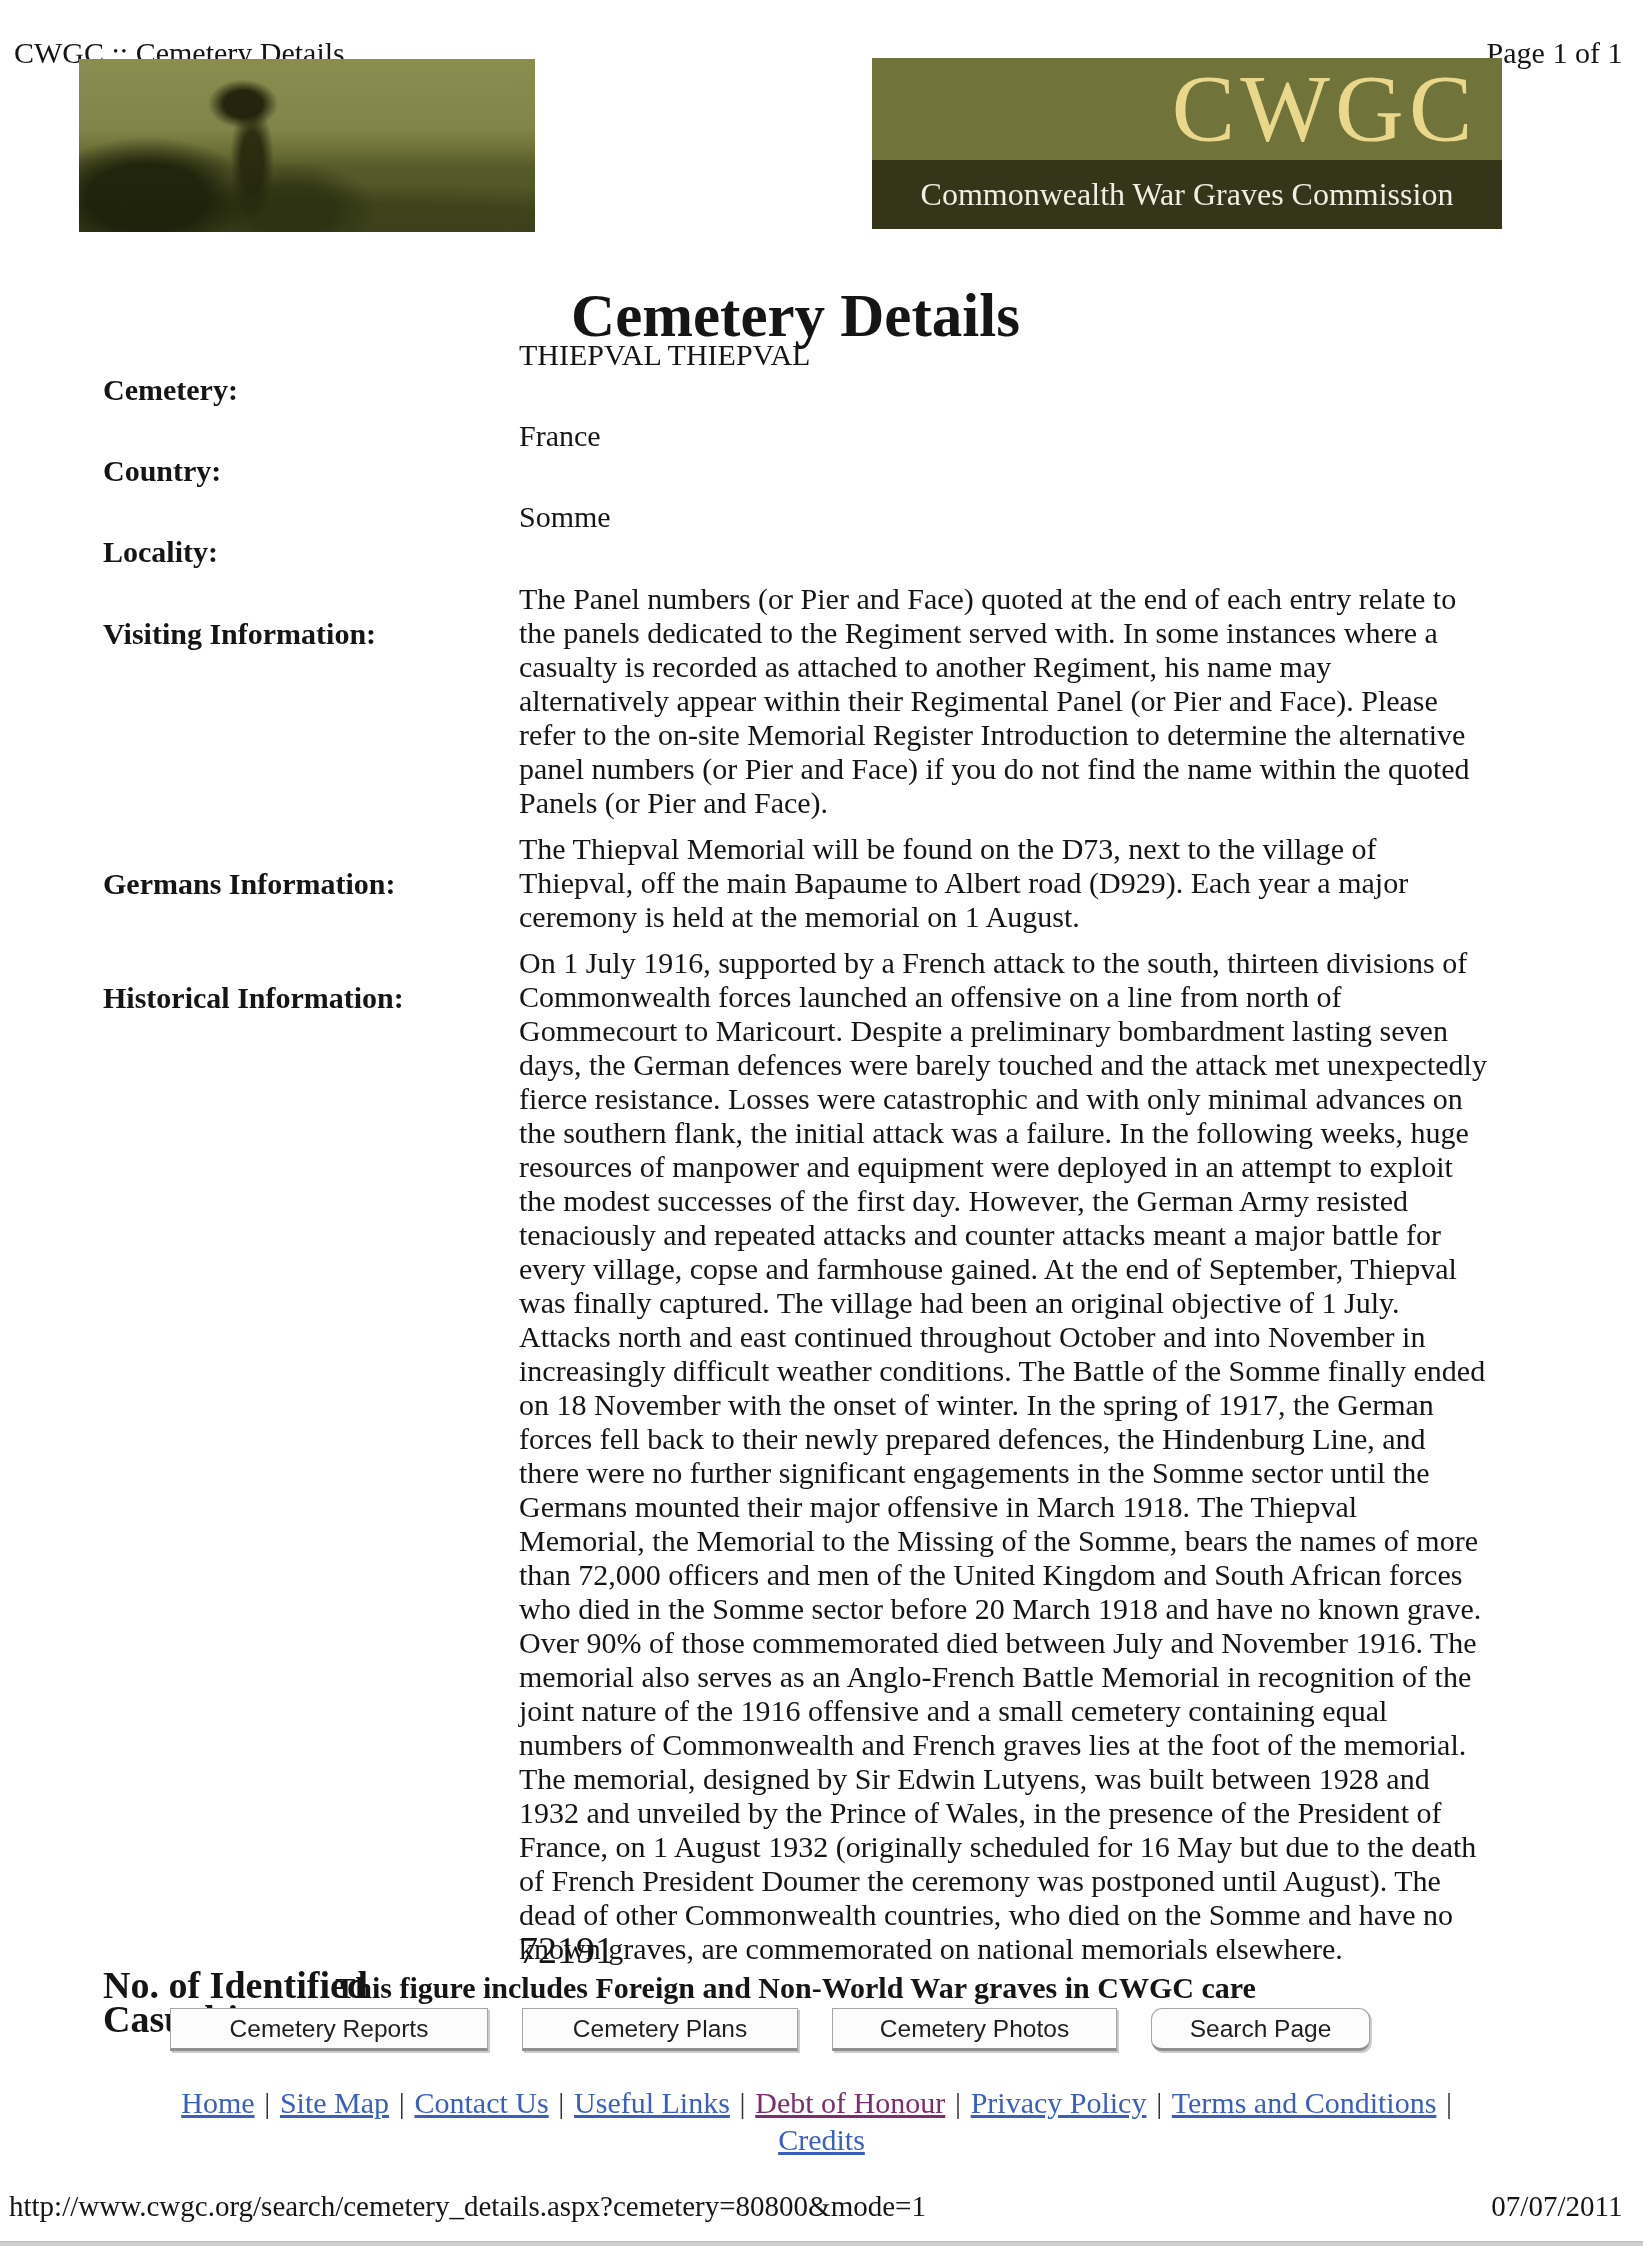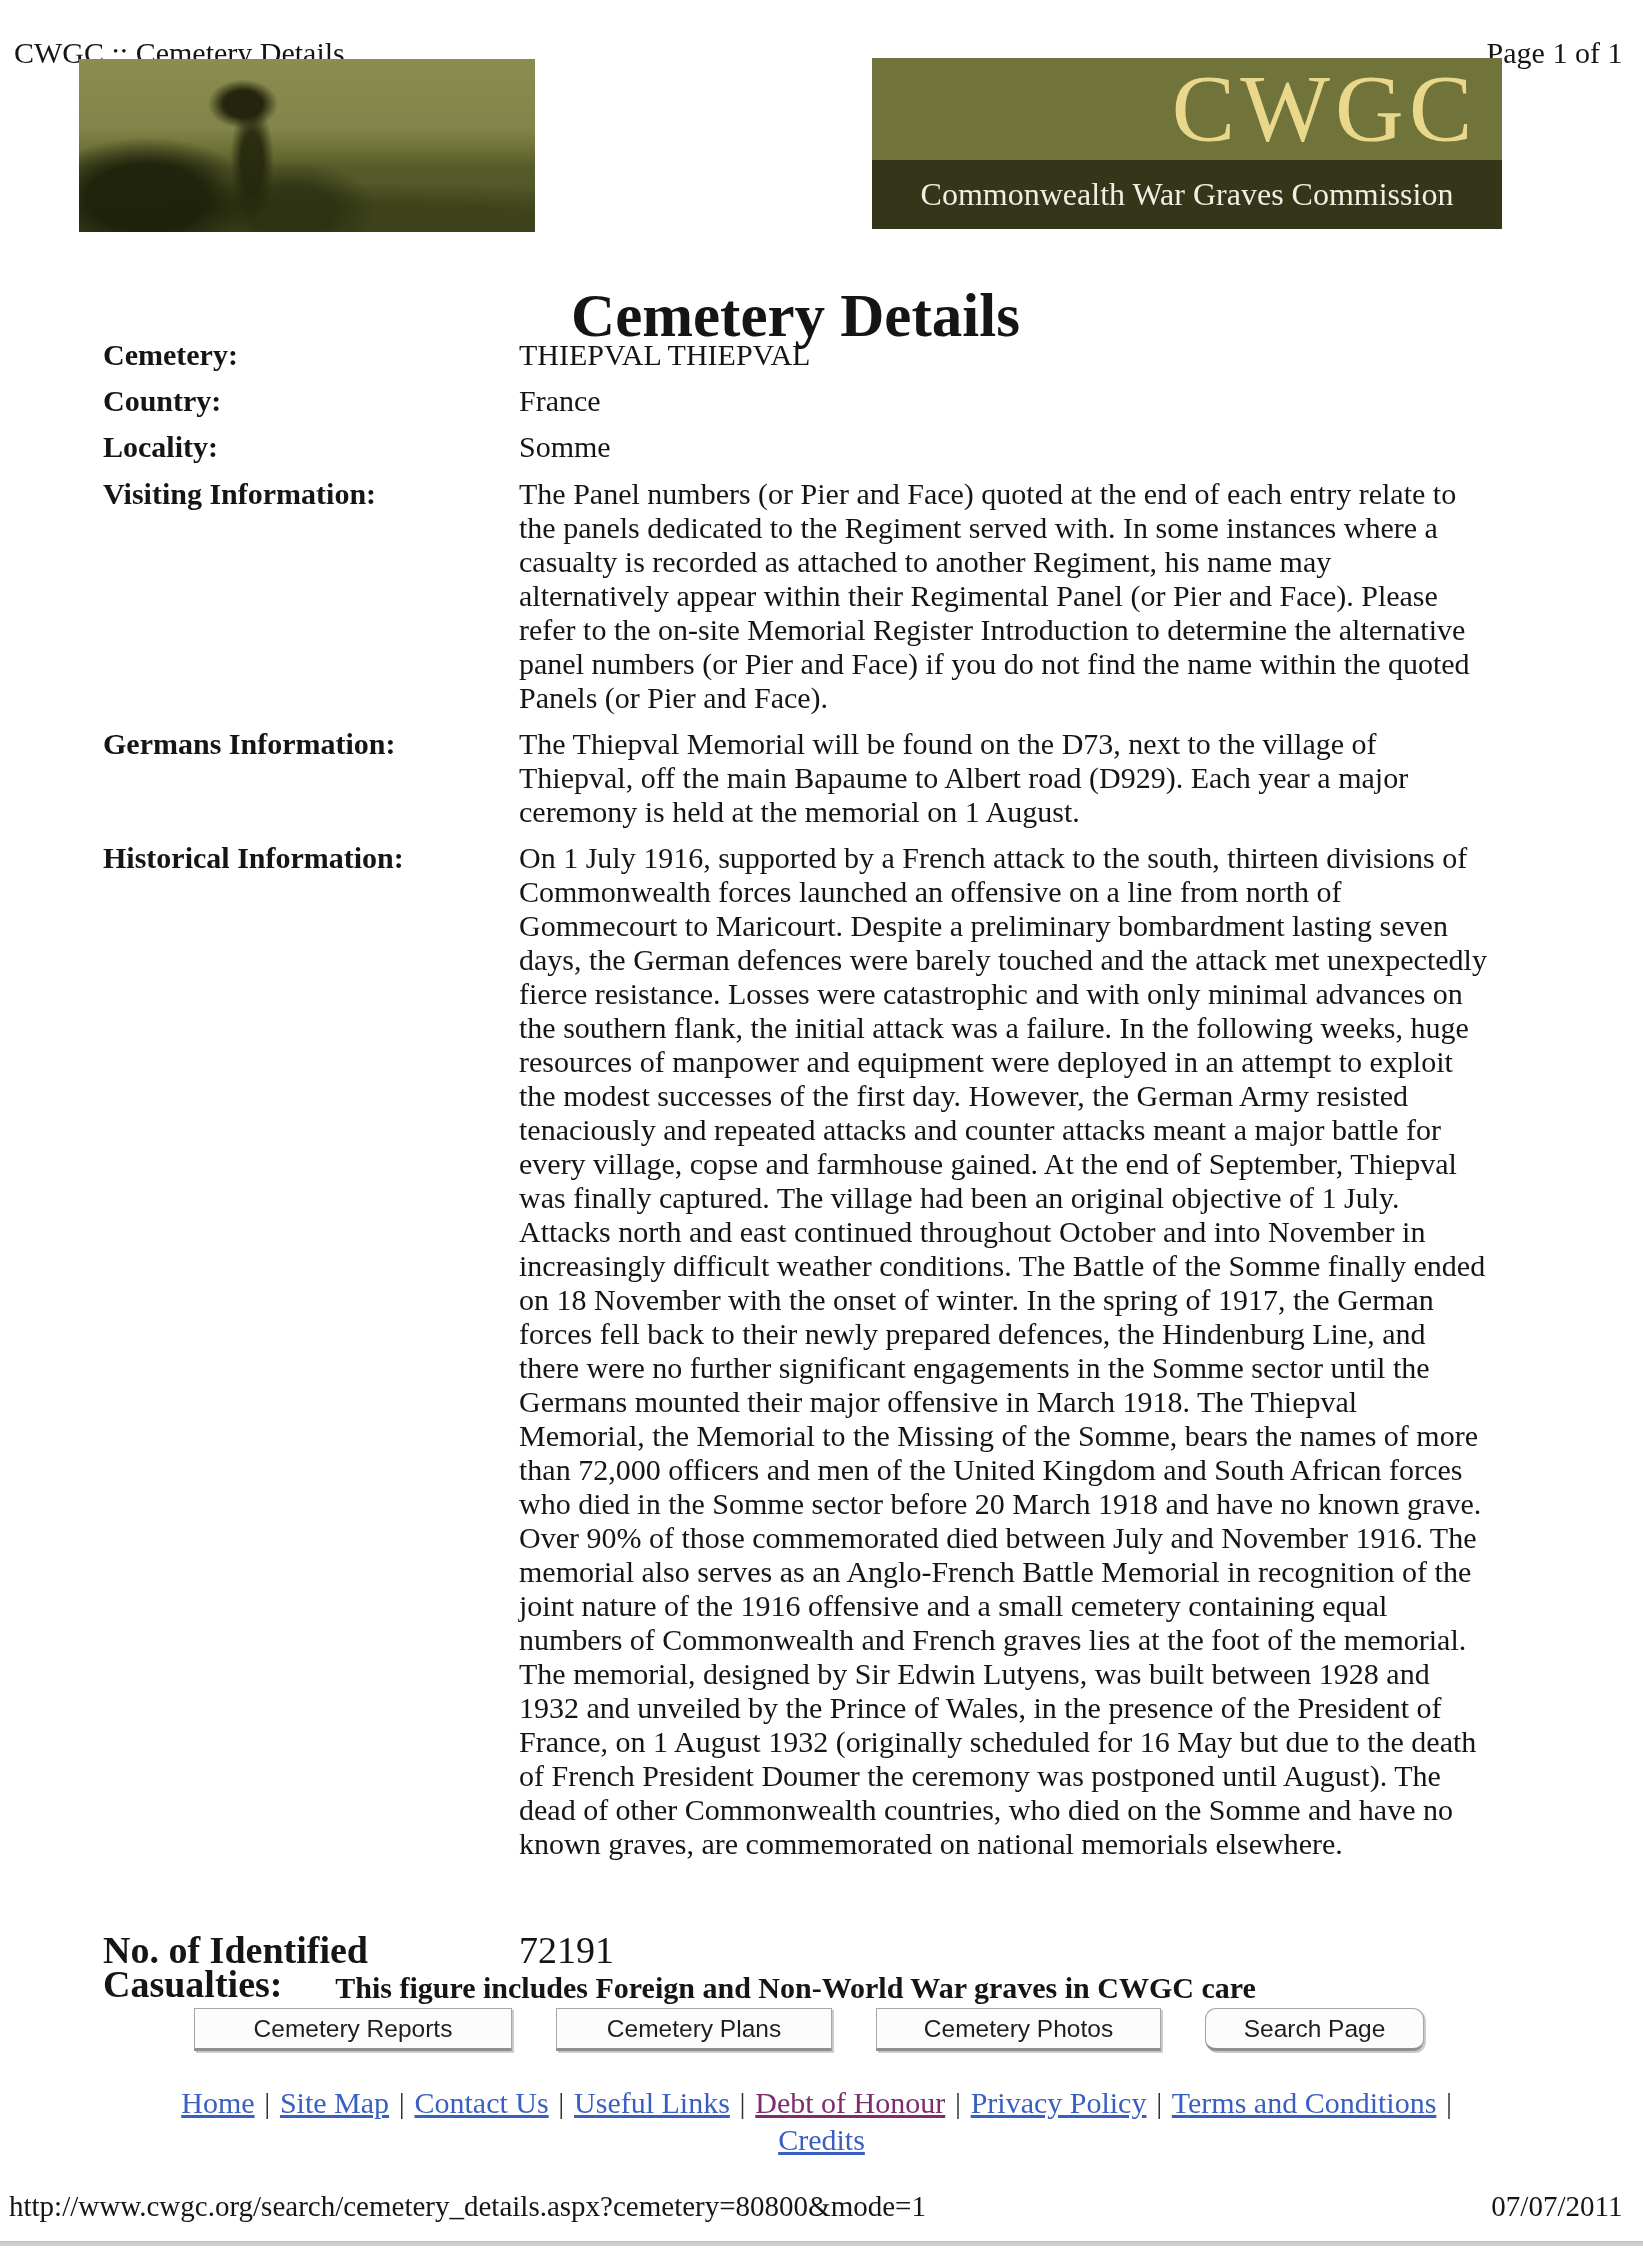--- a/index.html
+++ b/index.html
@@ -48,31 +48,31 @@
     display:flex;align-items:center;justify-content:center;font-size:32px;white-space:nowrap;
   }
 
   
   .page-title{
     position:absolute;top:240px;left:103px;width:1385px;
     text-align:center;font-size:61px;font-weight:bold;
   }
   .content{position:absolute;top:338px;left:103px;width:1385px;font-size:30px;line-height:34px;}
   .row{display:grid;grid-template-columns:416px 1fr;margin-bottom:12.2px;}
-  .label{font-weight:bold;padding-right:26px;}
+  .label{font-weight:bold;padding-right:26px;margin-top:35px;}
 
   .casualties{
     position:absolute;top:1933px;left:103px;width:1385px;
     display:grid;grid-template-columns:416px 1fr;font-size:38px;line-height:34px;
   }
   .note{
     position:absolute;top:1971px;left:103px;width:1385px;
     text-align:center;font-weight:bold;font-size:30px;
   }
-  .buttons-row{position:absolute;top:2008px;left:194px;display:flex;gap:44px;}
+  .buttons-row{position:absolute;top:2008px;left:170px;display:flex;gap:34px;}
   .buttons-row button{
     height:43px;font-family:"Liberation Sans",sans-serif;font-size:24.5px;color:#1e1e1e;
     background:#fcfcfc;border:1.3px solid #a6a6a6;border-bottom:3.9px solid #8f8f8f;
     box-shadow:1.9px 1.9px 0 #c9c9c9;cursor:pointer;
   }
   .btn-1{width:318px;} .btn-2{width:276px;} .btn-3{width:285px;} .btn-4{width:219px;border-radius:11px;}
 
   
   .footer-links{
     position:absolute;top:2084px;left:0;width:1643px;

